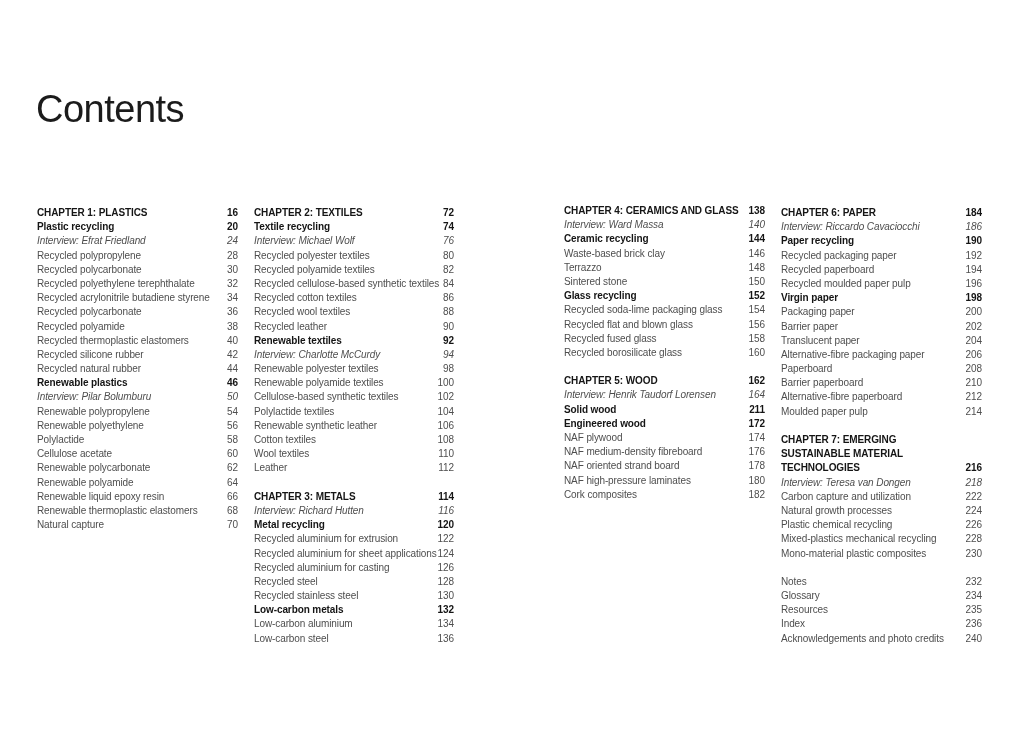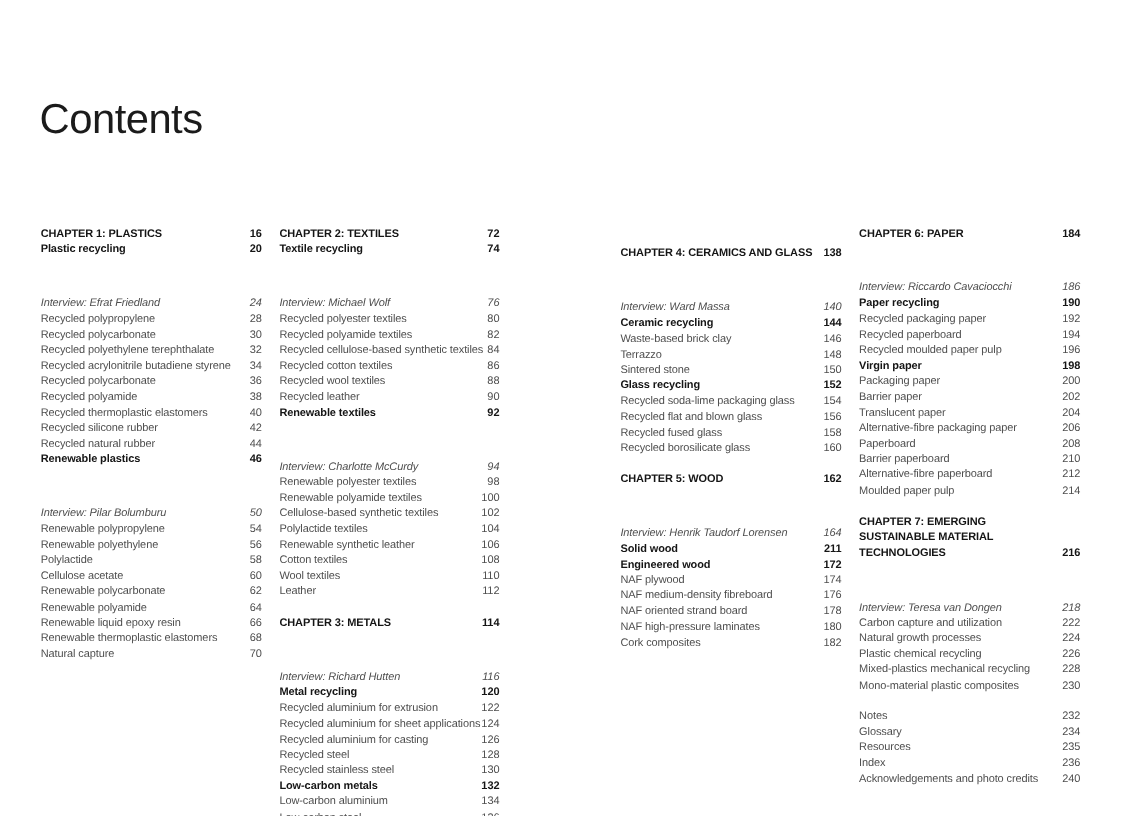--- a/index.html
+++ b/index.html
@@ -38,21 +38,21 @@
     white-space: nowrap;
   }
   .row .label { display: inline-block; }
   .row .pagenum {
     position: absolute;
     right: 0;
     top: 0;
     text-align: right;
   }
   .row.normal  { color: #4e4e4e; font-weight: 400; }
-  .row.italic  { color: #4e4e4e; font-style: italic; font-weight: 400; margin-top: 35px; }
+  .row.italic  { color: #4e4e4e; font-style: italic; font-weight: 400; }
   .row.bold    { color: #151515; font-weight: 700; }
   .row.chapter { color: #151515; font-weight: 700; }
   .row.spacer  { height: 14.2px; }
 </style>
 </head>
 <body>
 
 <div class="sheet">
   <h1 class="title">Contents</h1>
 
@@ -110,21 +110,21 @@
       <div class="row normal"><span class="label">Recycled aluminium for extrusion</span><span class="pagenum">122</span></div>
       <div class="row normal"><span class="label">Recycled aluminium for sheet applications</span><span class="pagenum">124</span></div>
       <div class="row normal"><span class="label">Recycled aluminium for casting</span><span class="pagenum">126</span></div>
       <div class="row normal"><span class="label">Recycled steel</span><span class="pagenum">128</span></div>
       <div class="row normal"><span class="label">Recycled stainless steel</span><span class="pagenum">130</span></div>
       <div class="row bold"><span class="label">Low-carbon metals</span><span class="pagenum">132</span></div>
       <div class="row normal"><span class="label">Low-carbon aluminium</span><span class="pagenum">134</span></div>
       <div class="row normal"><span class="label">Low-carbon steel</span><span class="pagenum">136</span></div>
     </div>
 
-  <div class="col" style="left:564px; top:224px; width:201px;">
+  <div class="col" style="left:564px; top:204px; width:201px;">
       <div class="row chapter"><span class="label">CHAPTER 4: CERAMICS AND GLASS</span><span class="pagenum">138</span></div>
       <div class="row italic"><span class="label">Interview: Ward Massa</span><span class="pagenum">140</span></div>
       <div class="row bold"><span class="label">Ceramic recycling</span><span class="pagenum">144</span></div>
       <div class="row normal"><span class="label">Waste-based brick clay</span><span class="pagenum">146</span></div>
       <div class="row normal"><span class="label">Terrazzo</span><span class="pagenum">148</span></div>
       <div class="row normal"><span class="label">Sintered stone</span><span class="pagenum">150</span></div>
       <div class="row bold"><span class="label">Glass recycling</span><span class="pagenum">152</span></div>
       <div class="row normal"><span class="label">Recycled soda-lime packaging glass</span><span class="pagenum">154</span></div>
       <div class="row normal"><span class="label">Recycled flat and blown glass</span><span class="pagenum">156</span></div>
       <div class="row normal"><span class="label">Recycled fused glass</span><span class="pagenum">158</span></div>

